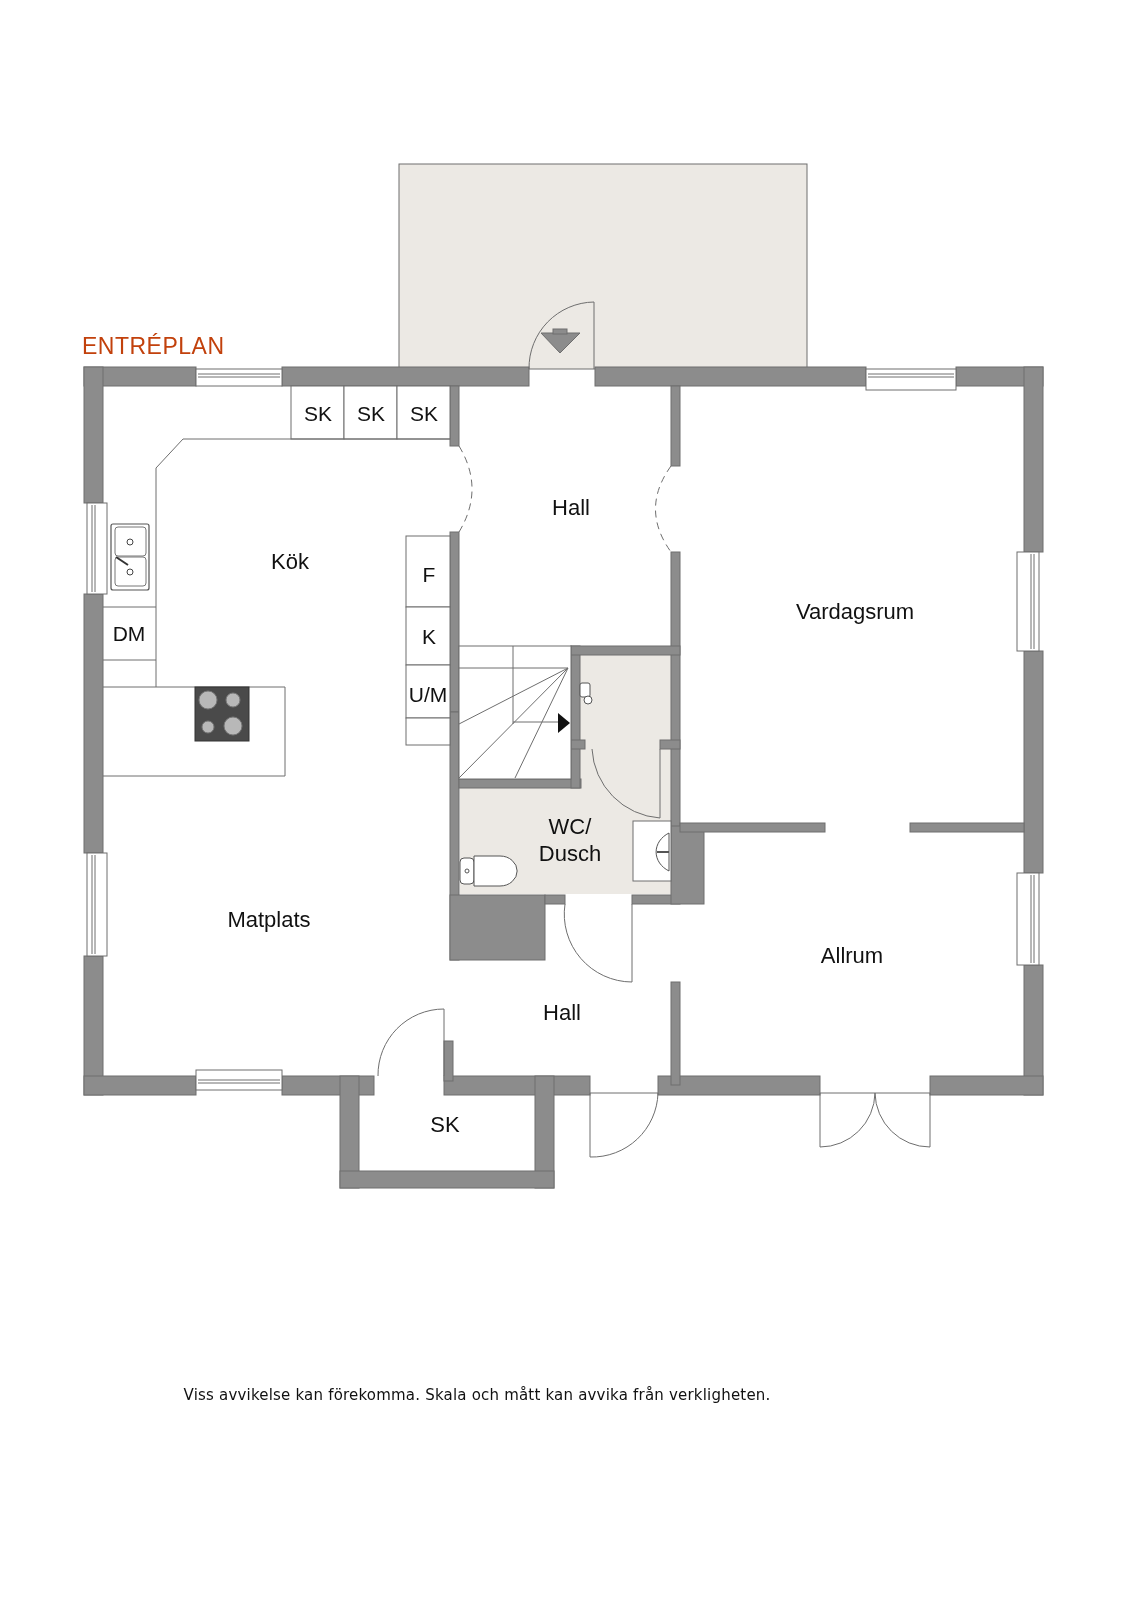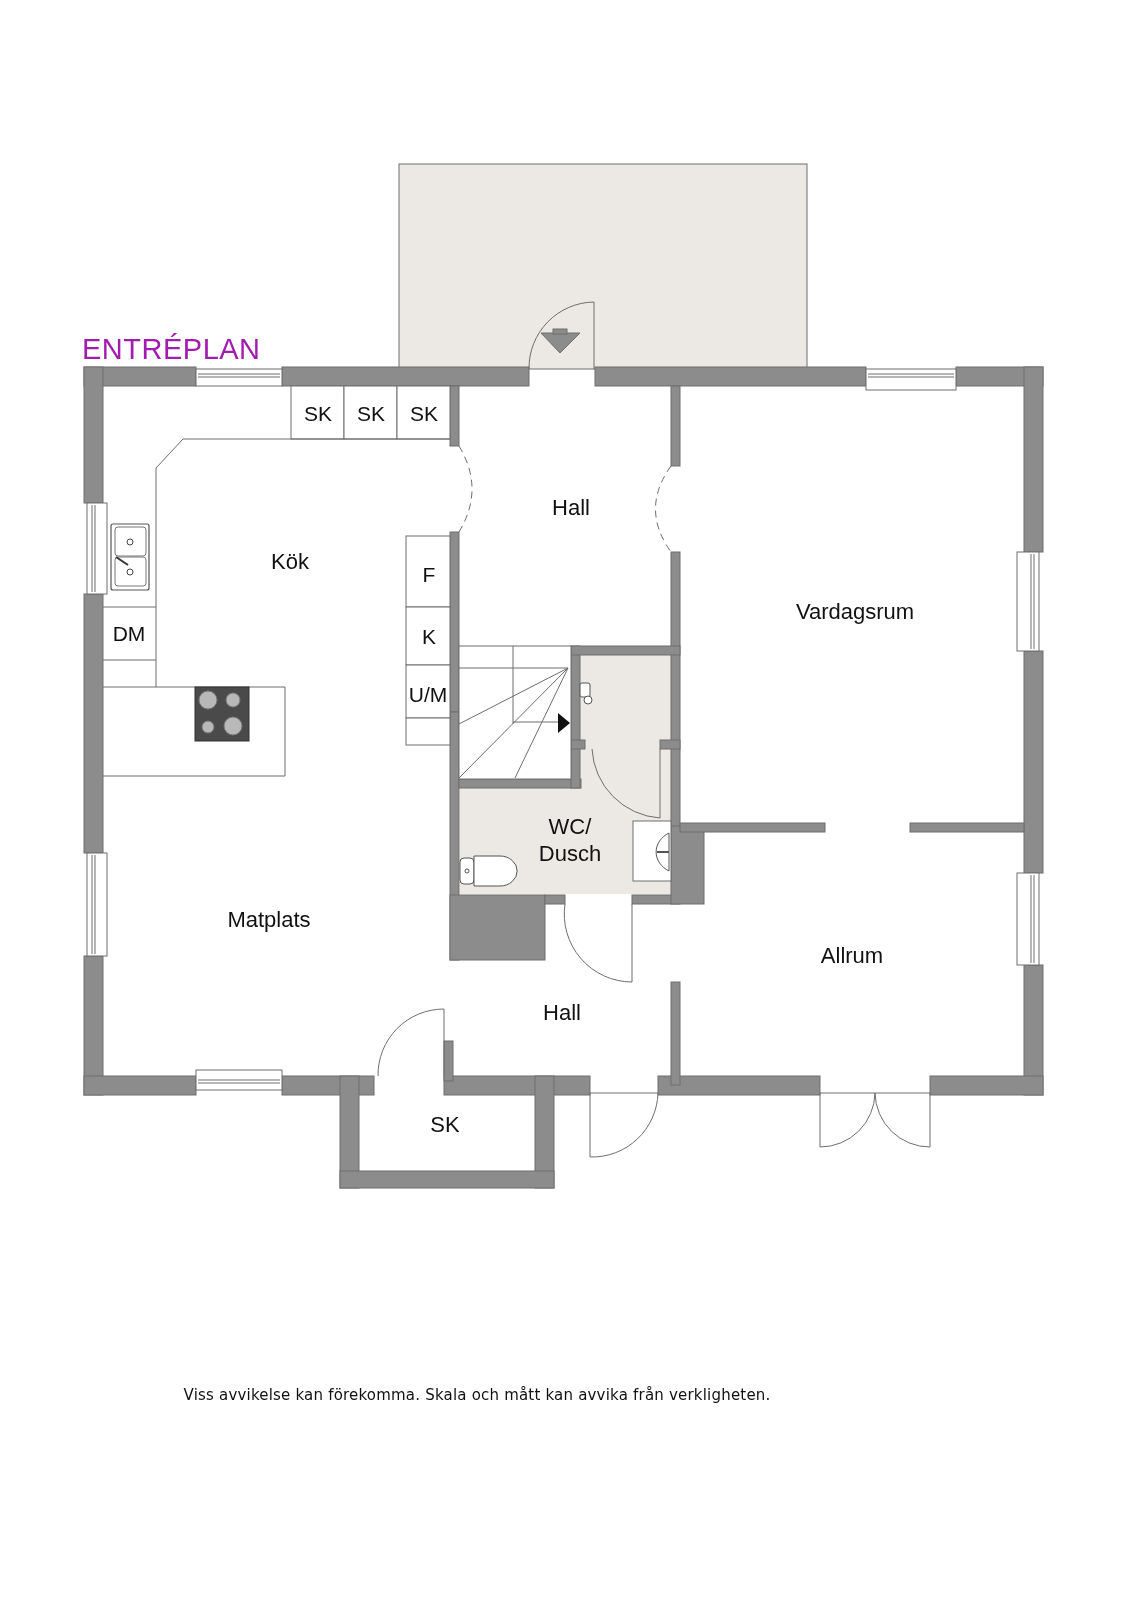--- a/index.html
+++ b/index.html
@@ -7,21 +7,21 @@
   #plan { position: absolute; left: 0; top: 0; width: 1131px; height: 1600px; }
   .wall { fill: #8c8c8c; stroke: #6e6e6e; stroke-width: 1; }
   .terrace { fill: #ece9e4; stroke: #6e6e6e; stroke-width: 1; }
   .wet { fill: #ece9e4; }
   .thin { fill: none; stroke: #6e6e6e; stroke-width: 1; }
   .thinw { fill: #ffffff; stroke: #6e6e6e; stroke-width: 1; }
   .dash { fill: none; stroke: #6e6e6e; stroke-width: 1; stroke-dasharray: 7 5; }
   .win { fill: #ffffff; stroke: #6e6e6e; stroke-width: 1; }
   .lbl { font-family: "Liberation Sans", sans-serif; font-size: 22px; fill: #111111; text-anchor: middle; }
   .lbl-sm { font-family: "Liberation Sans", sans-serif; font-size: 21px; fill: #111111; text-anchor: middle; }
-  .title { position: absolute; left: 82px; top: 333px; font-size: 29px; color: #a21caf; letter-spacing: 0.5px; font-family: "Liberation Sans", sans-serif; }
+  .title { position: absolute; left: 82px; top: 333px; font-size: 23px; color: #c2410c; letter-spacing: 0.5px; font-family: "Liberation Sans", sans-serif; }
   .footer { position: absolute; left: 0; width: 954px; top: 1386px; text-align: center; font-size: 15px; color: #111; font-family: "DejaVu Sans", sans-serif; letter-spacing: 0.2px; }
 </style>
 </head>
 <body>
 
 <div class="title">ENTRÉPLAN</div>
 
 <svg id="plan" viewBox="0 0 1131 1600" xmlns="http://www.w3.org/2000/svg">
 
   <rect class="terrace" x="399" y="164" width="408" height="205"></rect>

